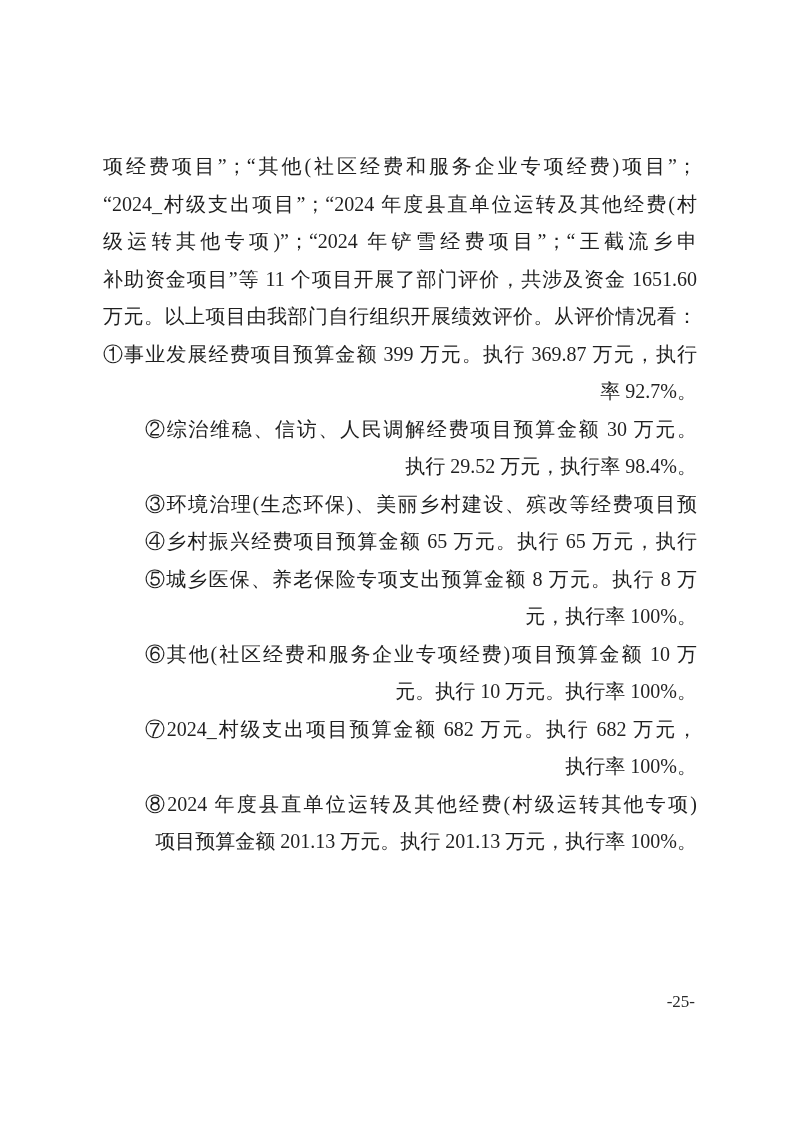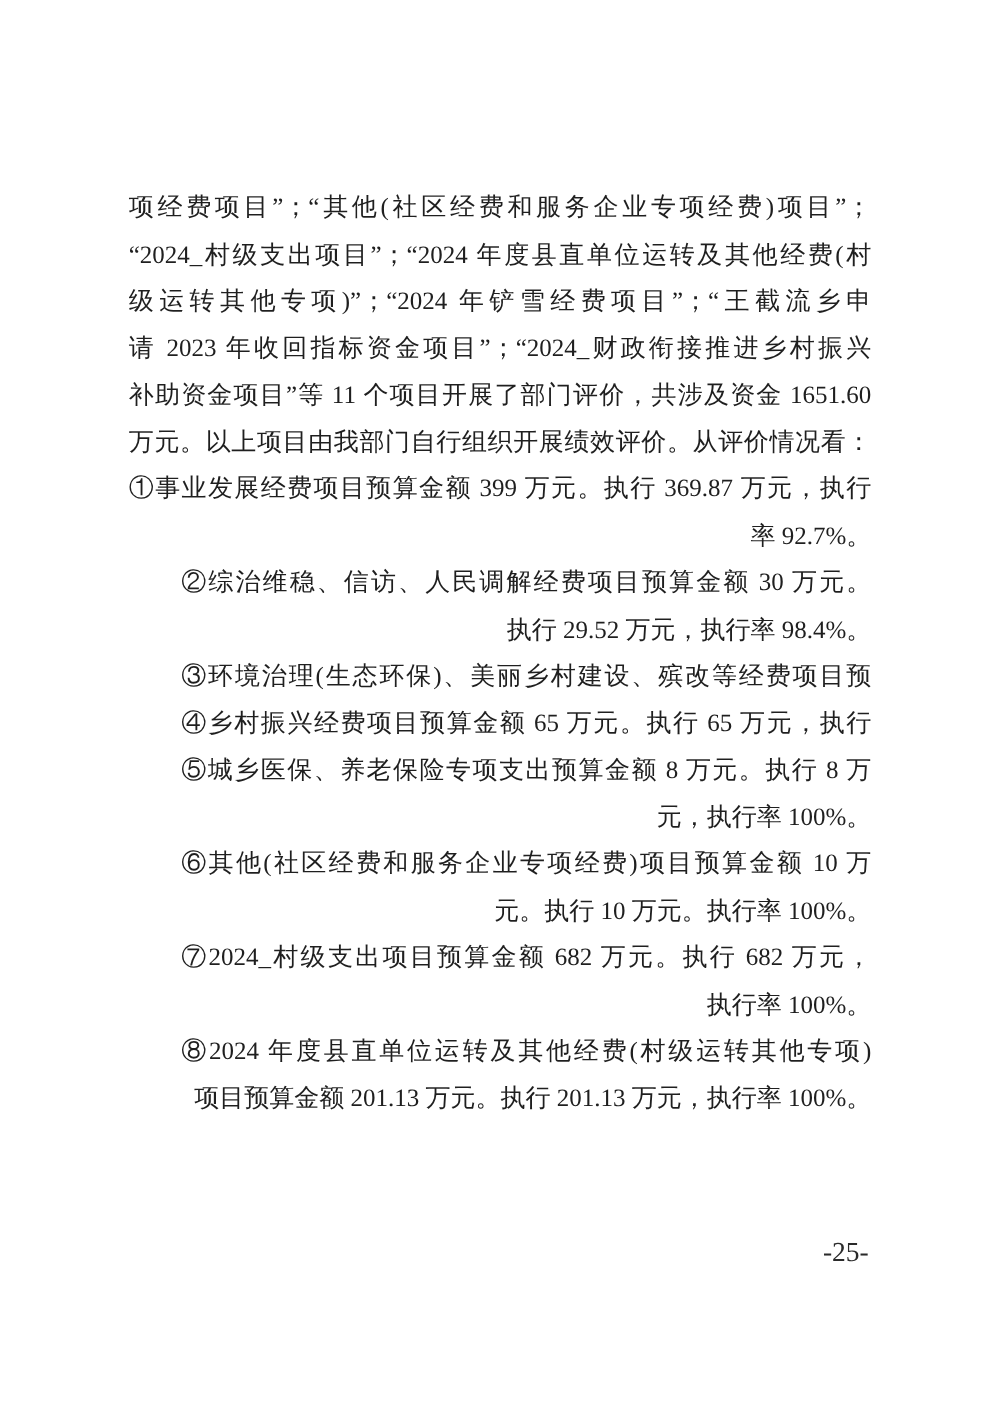--- a/index.html
+++ b/index.html
@@ -44,34 +44,33 @@
   }
   .line.indent {
     padding-left: 42px;
   }
   .page-number {
     position: absolute;
     left: 103px;
     top: 989px;
     width: 592px;
     text-align: right;
-    font-size: 22px;
+    font-size: 17px;
     line-height: 26px;
     color: #2a2a2a;
   }
 </style>
 </head>
 <body>
 
 <div class="page">
   <div class="content">
       <div class="line just">项经费项目”；“其他(社区经费和服务企业专项经费)项目”；</div>
       <div class="line just">“2024_村级支出项目”；“2024 年度县直单位运转及其他经费(村</div>
       <div class="line just">级运转其他专项)”；“2024 年铲雪经费项目”；“王截流乡申</div>
-      <div class="line just">请 2023 年收回指标资金项目”；“2024_财政衔接推进乡村振兴</div>
       <div class="line just">补助资金项目”等 11 个项目开展了部门评价，共涉及资金 1651.60</div>
       <div class="line just">万元。以上项目由我部门自行组织开展绩效评价。从评价情况看：</div>
       <div class="line just">①事业发展经费项目预算金额 399 万元。执行 369.87 万元，执行</div>
       <div class="line">率 92.7%。</div>
       <div class="line indent just">②综治维稳、信访、人民调解经费项目预算金额 30 万元。</div>
       <div class="line">执行 29.52 万元，执行率 98.4%。</div>
       <div class="line indent just">③环境治理(生态环保)、美丽乡村建设、殡改等经费项目预</div>
       <div class="line indent just">④乡村振兴经费项目预算金额 65 万元。执行 65 万元，执行</div>
       <div class="line indent just">⑤城乡医保、养老保险专项支出预算金额 8 万元。执行 8 万</div>
       <div class="line">元，执行率 100%。</div>

